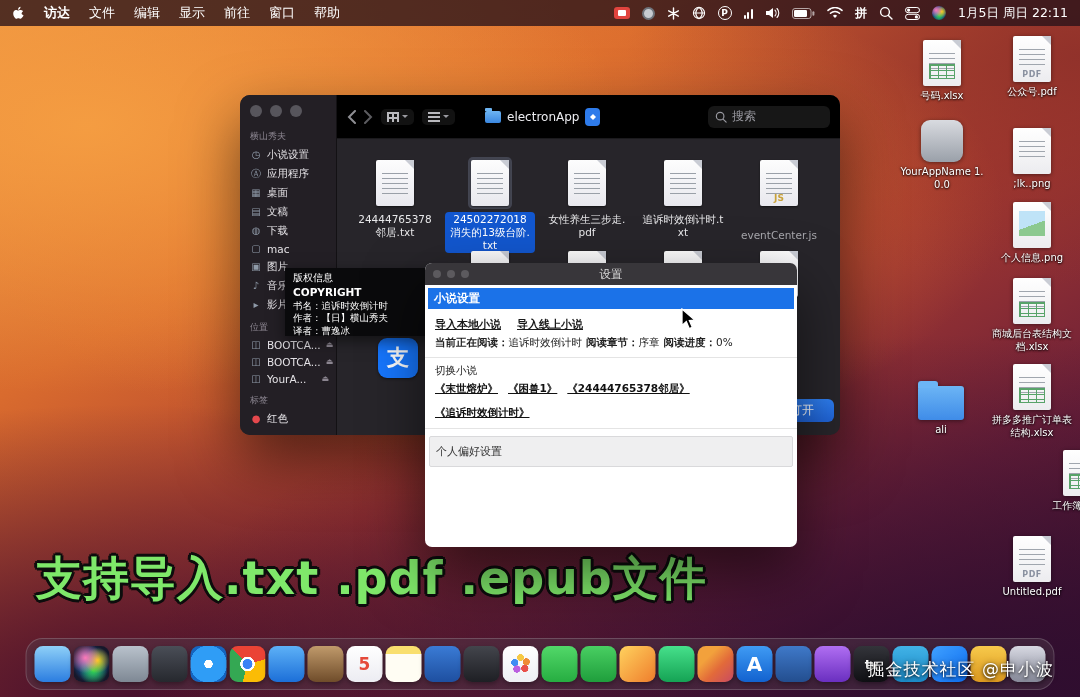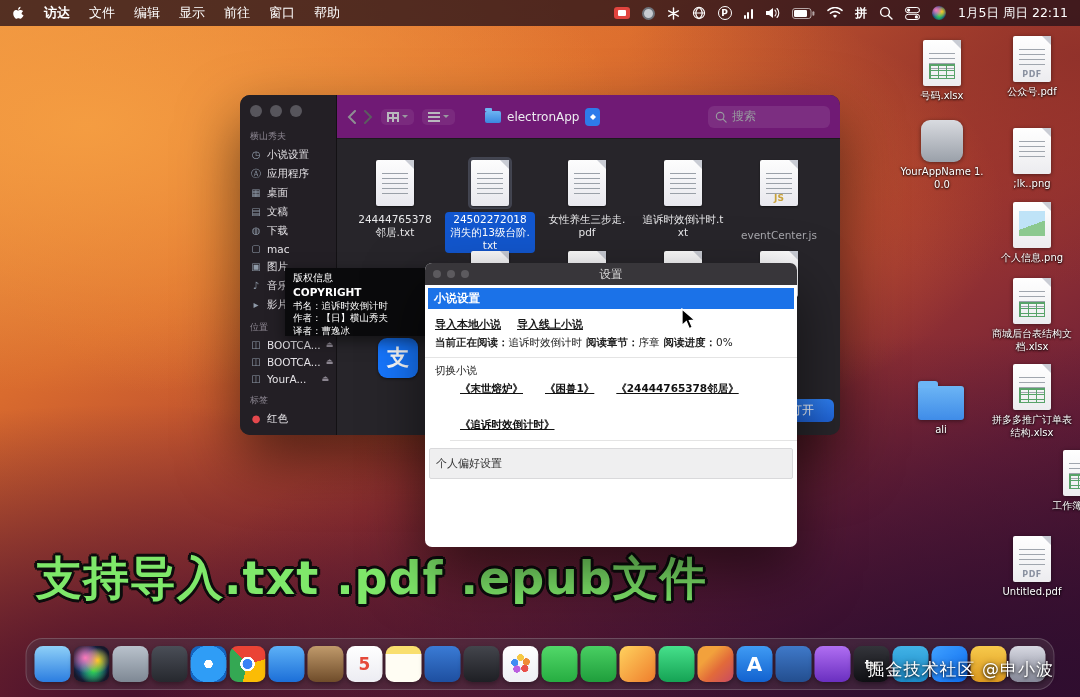--- a/index.html
+++ b/index.html
@@ -57,21 +57,21 @@
   
   #finder{left:240px;top:95px;width:600px;height:340px;background:#27252a;z-index:10;overflow:hidden;}
   #finder .traffic{top:10px;left:10px;}
   #finder .dot{background:#57555c;}
   .fdr-sidebar{position:absolute;left:0;top:0;bottom:0;width:97px;background:rgba(35,31,37,.97);border-right:1px solid rgba(0,0,0,.45);padding-top:28px;z-index:1;}
   .sb-sec{font-size:9px;color:#8b8590;padding:7px 0 2px 10px;}
   .sb-item{display:flex;align-items:center;gap:5px;padding:2.5px 5px 2.5px 10px;font-size:10.5px;color:#e4e2e6;white-space:nowrap;overflow:hidden;}
   .sb-item .ig{width:12px;font-size:10px;color:#8f9aa8;text-align:center;flex:none;}
   .sb-item .ig.red{color:#e5484d;}
   .sb-item .eject{margin-left:auto;color:#8b8590;font-size:8px;padding-right:2px;}
-  .fdr-toolbar{position:absolute;left:97px;right:0;top:0;height:44px;background:#701a75;border-bottom:1px solid #1b1a1d;display:flex;align-items:center;gap:8px;padding:0 10px;z-index:2;}
+  .fdr-toolbar{position:absolute;left:97px;right:0;top:0;height:44px;background:#000000;border-bottom:1px solid #1b1a1d;display:flex;align-items:center;gap:8px;padding:0 10px;z-index:2;}
   .navbtn{color:#8e8e93;display:flex;}
   .seg{display:flex;align-items:center;gap:3px;background:rgba(255,255,255,.07);border-radius:5px;padding:3px 6px;color:#b9b9be;}
   .caret{width:0;height:0;border:3.5px solid rgba(0,0,0,0);border-top-color:#9a9aa0;margin-top:3px;}
   .grid-glyph{width:12px;height:10px;background:repeating-linear-gradient(90deg,#b9b9be 0 2px,rgba(0,0,0,0) 2px 5px),repeating-linear-gradient(#b9b9be 0 2px,rgba(0,0,0,0) 2px 5px);}
   .list-glyph{width:12px;height:10px;background:repeating-linear-gradient(#b9b9be 0 2px,rgba(0,0,0,0) 2px 4px);}
   .fdr-dd{display:flex;align-items:center;gap:6px;margin-left:22px;}
   .mini-folder{width:16px;height:12px;background:linear-gradient(#6db4f2,#3b87e0);border-radius:2px;position:relative;}
   .mini-folder::before{content:"";position:absolute;top:-3px;left:0;width:7px;height:3px;background:#6db4f2;border-radius:1px 1px 0 0;}
   .dd-label{color:#ececf0;font-size:12px;}
   .dd-stepper{width:15px;height:18px;background:#2e7bea;border-radius:4px;display:flex;flex-direction:column;align-items:center;justify-content:center;gap:1px;}
@@ -100,21 +100,21 @@
   #settings{left:425px;top:263px;width:372px;height:284px;background:#fff;z-index:30;border-radius:7px;overflow:hidden;}
   .st-titlebar{height:22px;background:#38363a;display:flex;align-items:center;justify-content:center;color:#dcdcdc;font-size:11.5px;position:relative;}
   .st-titlebar .traffic{top:7px;left:8px;gap:6px;}
   .st-titlebar .dot{width:8px;height:8px;background:#5c5a5e;}
   .st-blue{margin:3px 3px 0;height:21px;background:#1b72e8;color:#fff;font-size:11.5px;font-weight:bold;display:flex;align-items:center;padding-left:6px;}
   .st-links{display:flex;gap:16px;padding:8px 10px 3px;font-size:11px;}
   .st-link{color:#1a1a1a;text-decoration:underline;font-weight:600;cursor:pointer;}
   .st-status{padding:1px 10px 7px;font-size:10.5px;color:#222;border-bottom:1px solid #e4e4e4;display:flex;gap:4px;flex-wrap:wrap;}
   .st-status b{font-weight:600;}
   .st-switch{padding:6px 10px 1px;font-size:10.5px;color:#222;}
-  .st-books{display:flex;gap:22px;padding:3px 10px 8px;font-size:10.5px;border-bottom:1px solid #e4e4e4;flex-wrap:wrap;margin-left:25px;}
+  .st-books{display:flex;gap:10px;padding:3px 10px 8px;font-size:10.5px;border-bottom:1px solid #e4e4e4;flex-wrap:wrap;}
   .st-book{color:#111;text-decoration:underline;font-weight:600;cursor:pointer;}
   .st-prefs{margin:7px 4px;height:31px;background:#efeff0;border:1px solid #d9d9db;display:flex;align-items:center;padding-left:6px;font-size:11px;color:#333;border-radius:2px;}
   
   .caption{position:absolute;left:36px;top:548px;font-size:46px;font-weight:bold;color:#7fe86a;z-index:6;letter-spacing:1px;white-space:nowrap;
     text-shadow:3px 0 0 #0d0d0d,-3px 0 0 #0d0d0d,0 3px 0 #0d0d0d,0 -3px 0 #0d0d0d,2px 2px 0 #0d0d0d,-2px 2px 0 #0d0d0d,2px -2px 0 #0d0d0d,-2px -2px 0 #0d0d0d;}
   
   .dock{position:absolute;left:50%;transform:translateX(-50%);bottom:7px;height:52px;display:flex;align-items:center;gap:3px;padding:0 8px;
     background:rgba(82,62,76,.42);border:1px solid rgba(255,255,255,.18);border-radius:17px;z-index:50;}
   .dock-icon{width:36px;height:36px;border-radius:8.5px;display:flex;align-items:center;justify-content:center;font-weight:bold;color:#fff;box-shadow:0 2px 5px rgba(0,0,0,.35);flex:none;}
   .dock-icon .glyph{font-weight:bold;}

